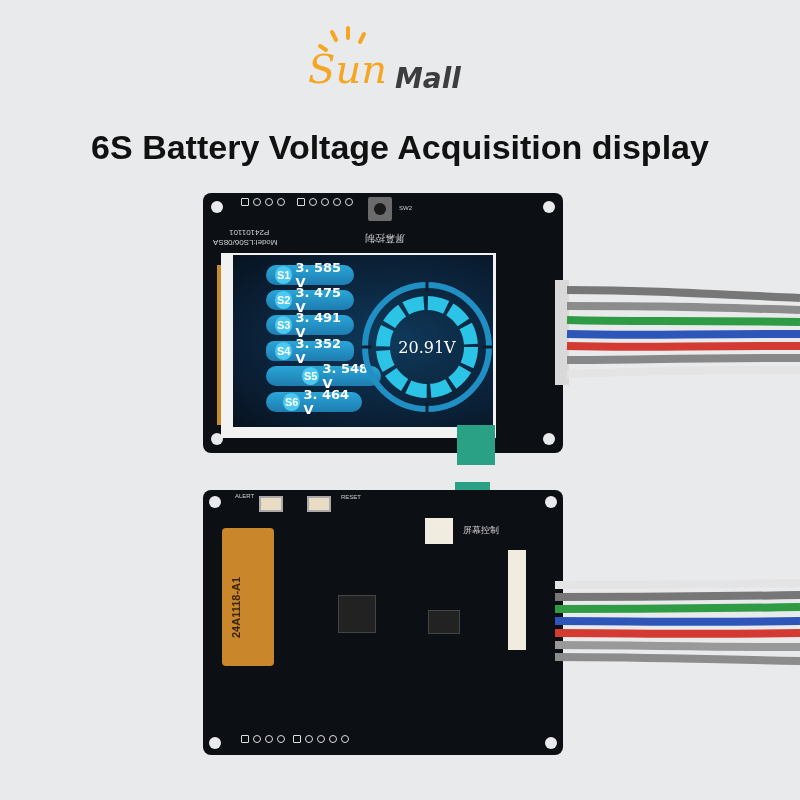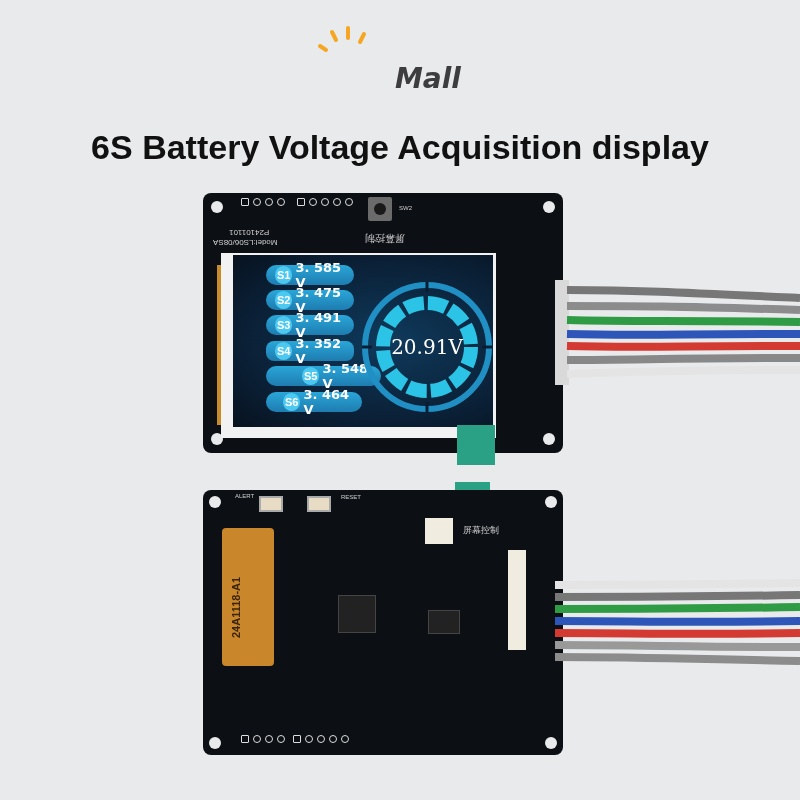--- a/index.html
+++ b/index.html
@@ -20,40 +20,41 @@
   .silk.flip{transform:rotate(180deg);}
   .btn-tact{position:absolute;width:24px;height:24px;background:#6b6b6b;border-radius:2px;}
   .btn-tact::after{content:"";position:absolute;left:6px;top:6px;width:12px;height:12px;border-radius:50%;background:#1a1a1a;}
   .lcdframe{position:absolute;left:221px;top:253px;width:275px;height:185px;background:#f2f2f2;}
   .fpc-top{position:absolute;left:217px;top:265px;width:20px;height:160px;background:#c98a2a;}
   .screen{position:absolute;left:233px;top:255px;width:260px;height:172px;background:radial-gradient(ellipse at 60% 50%,#0f3a5c 0%,#0a1e33 70%,#07121f 100%);}
   .cell{position:absolute;left:266px;height:20px;width:88px;border-radius:10px;background:linear-gradient(#2aa6d8,#1e7cb0);display:flex;align-items:center;}
   .cell .tag{width:18px;height:18px;margin-left:9px;border-radius:50%;background:#4cc9f0;color:#fff;font-weight:bold;font-size:11px;display:flex;align-items:center;justify-content:center;}
   .cell .val{color:#fff;font-weight:bold;font-size:13px;margin-left:3px;font-family:"DejaVu Sans",sans-serif;}
   .gauge{position:absolute;left:362px;top:282px;width:130px;height:130px;}
-  .total{position:absolute;left:362px;top:282px;width:130px;height:130px;display:flex;align-items:center;justify-content:center;color:#fff;font-family:"DejaVu Serif",serif;font-size:20px;}
+  .total{position:absolute;left:362px;top:282px;width:130px;height:130px;display:flex;align-items:center;justify-content:center;color:#fff;font-family:"DejaVu Serif",serif;font-size:16px;}
   .tab-green{position:absolute;background:#2aa184;}
   .cables{position:absolute;}
   .fpc-bottom{position:absolute;left:222px;top:528px;width:52px;height:138px;background:#c9862a;border-radius:4px;}
   .fpc-bottom .mark{position:absolute;left:8px;top:30px;transform:rotate(-90deg);transform-origin:left top;color:#3a2508;font-weight:bold;font-size:11px;white-space:nowrap;}
   .chip{position:absolute;background:#222;border:1px solid #444;}
   .connector{position:absolute;background:#f1ece0;}
 </style>
 </head>
 <body>
 
 <div class="logo">
   <svg class="rays" width="60" height="30" viewBox="0 0 60 30">
     <g stroke="#f5a623" stroke-width="4" stroke-linecap="round">
       <line x1="6" y1="22" x2="12" y2="26"></line>
       <line x1="18" y1="8" x2="22" y2="16"></line>
       <line x1="34" y1="4" x2="34" y2="14"></line>
       <line x1="50" y1="10" x2="46" y2="18"></line>
     </g>
   </svg>
+  <span class="sun">Sun</span>
   <span class="mall">Mall</span>
 </div>
 
 <div class="headline">6S Battery Voltage Acquisition display</div>
 
 <div class="board top">
   <div class="hole" style="left:8px;top:8px;"></div>
   <div class="hole" style="right:8px;top:8px;"></div>
   <div class="hole" style="left:8px;bottom:8px;"></div>
   <div class="hole" style="right:8px;bottom:8px;"></div>

